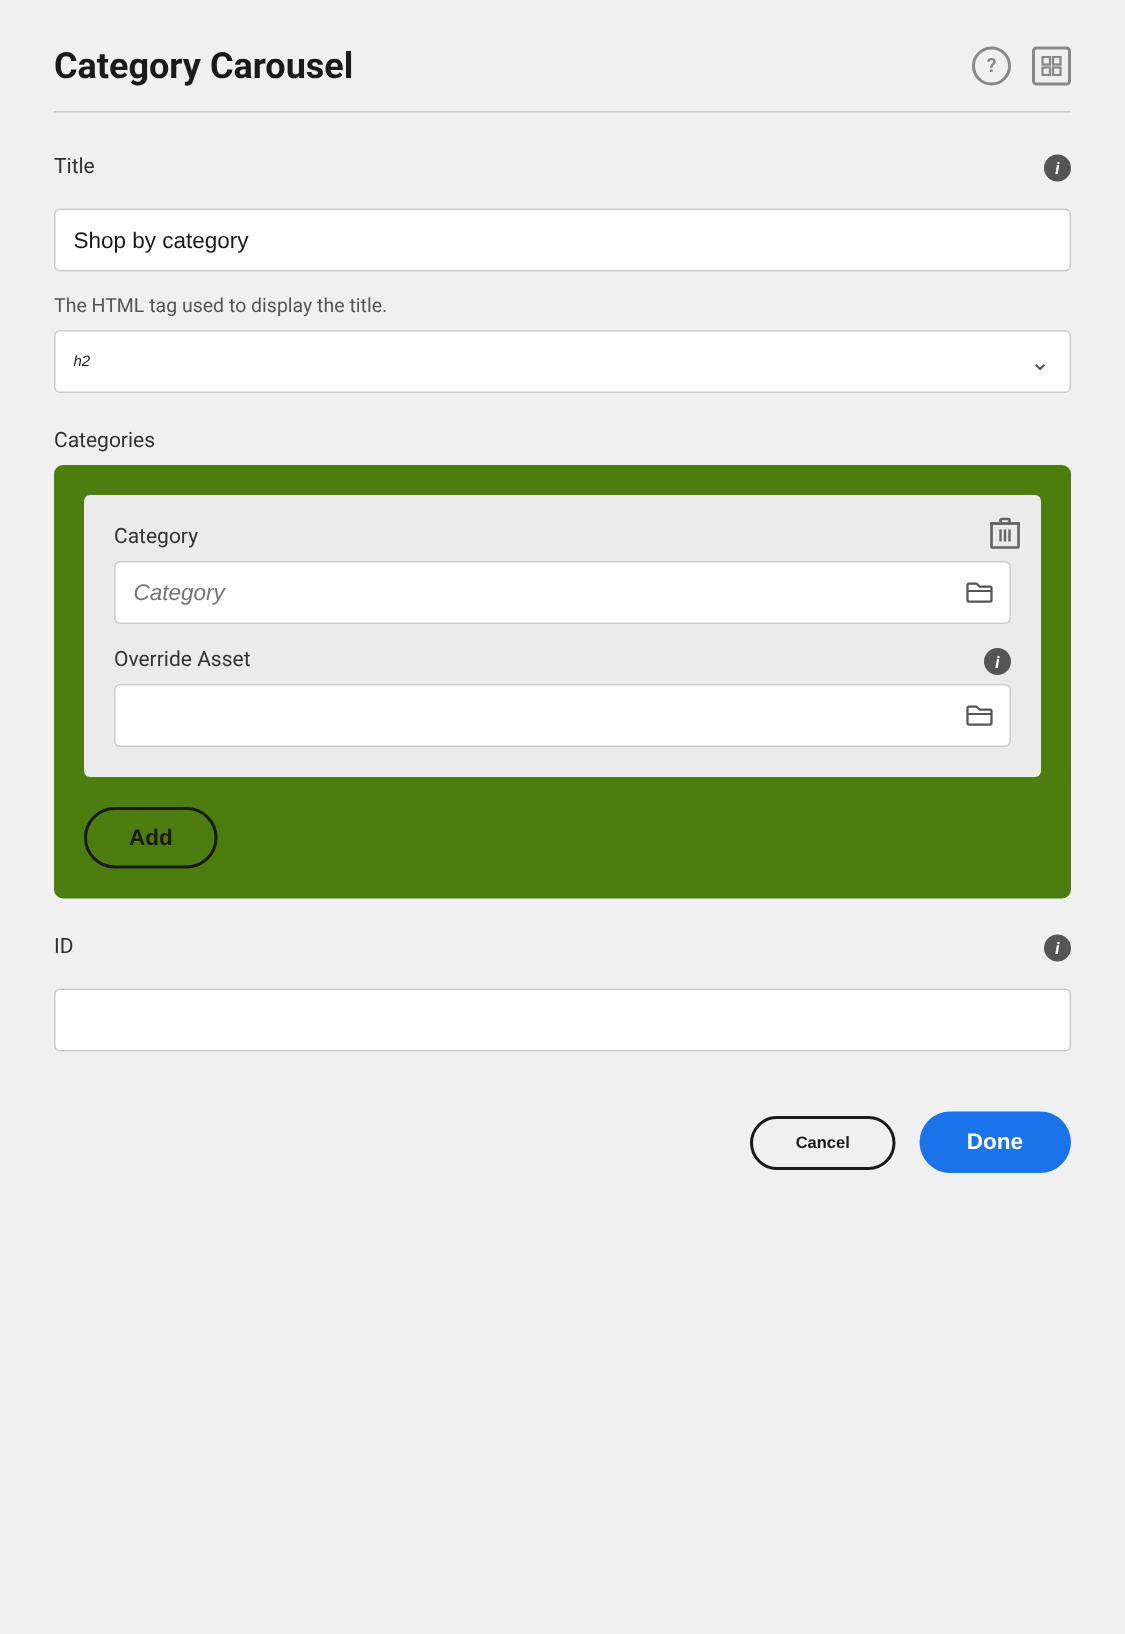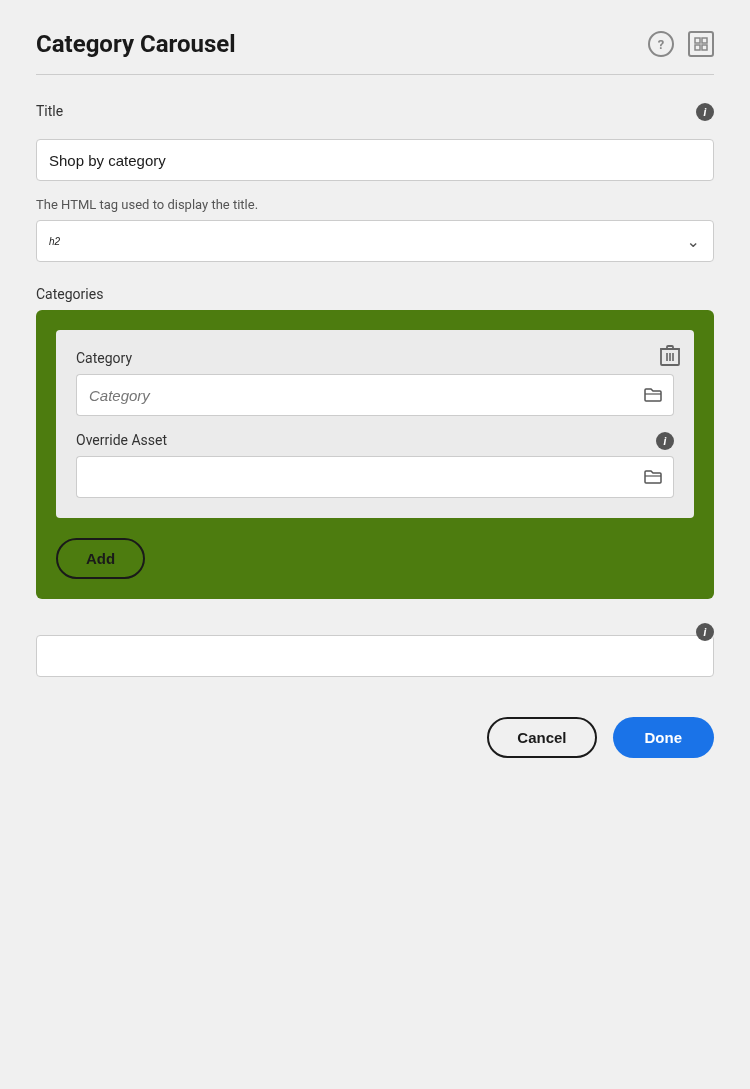--- a/index.html
+++ b/index.html
@@ -254,21 +254,21 @@
       gap: 16px;
       margin-top: 40px;
       align-items: center;
     }
 
     .cancel-btn {
       background: transparent;
       border: 2px solid #1a1a1a;
       border-radius: 24px;
       padding: 10px 28px;
-      font-size: 15px;
+      font-size: 11px;
       font-weight: 600;
       color: #1a1a1a;
       cursor: pointer;
     }
 
     .done-btn {
       background: #1a73e8;
       border: none;
       border-radius: 24px;
       padding: 12px 32px;
@@ -368,20 +368,21 @@
       </div>
 
       
       <button class="add-btn">Add</button>
 
     </div>
   </div>
 
   <div class="field-group">
     <div class="info-icon">i</div>
+    <label class="field-label">ID</label>
     <input type="text" class="text-input" style="">
   </div>
 
   <div class="footer-actions">
     <button class="cancel-btn">Cancel</button>
     <button class="done-btn">Done</button>
   </div>
 
 </div>
 

